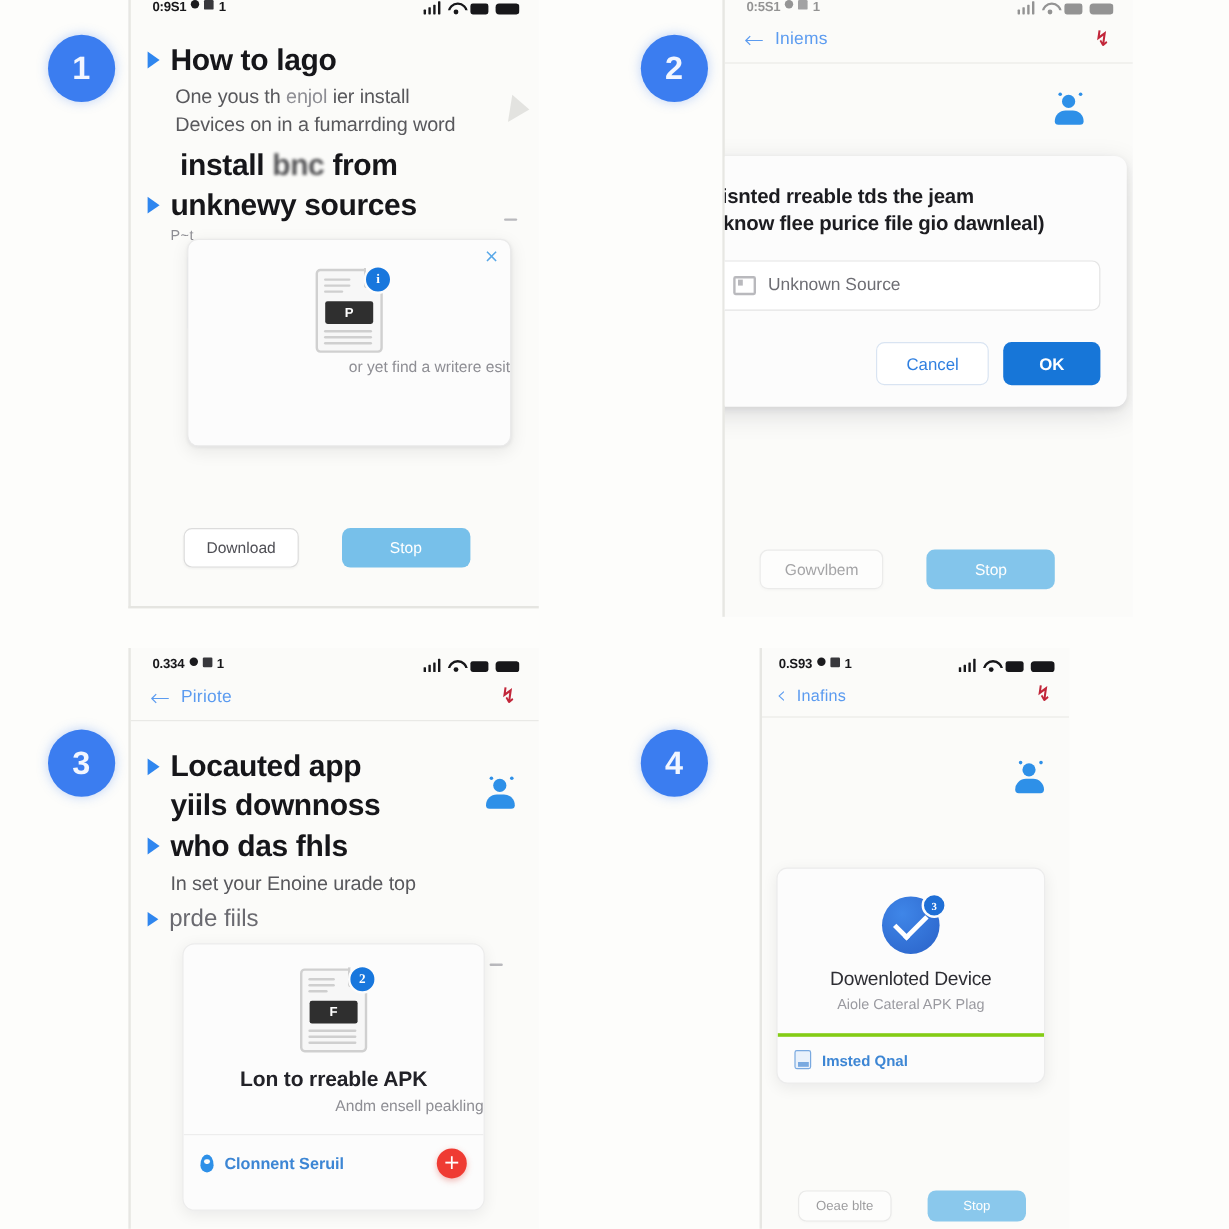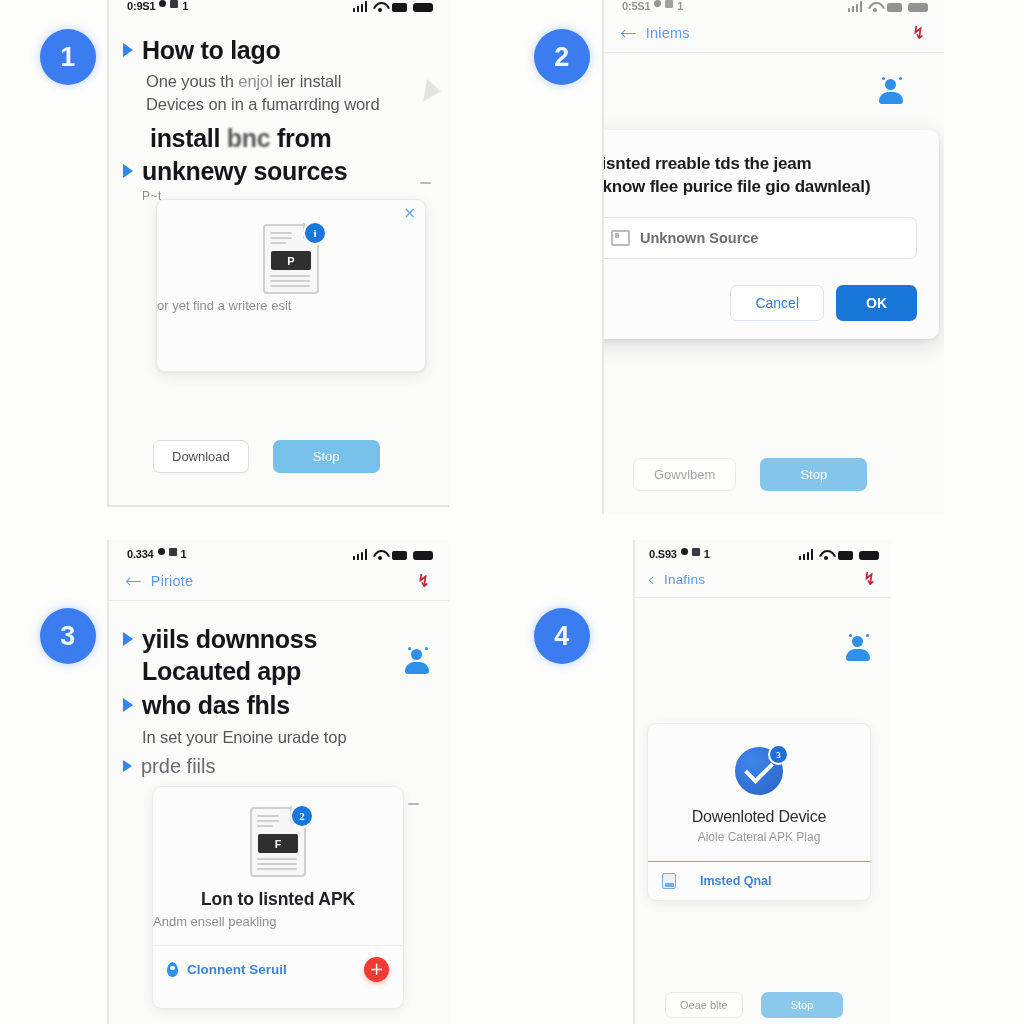--- a/index.html
+++ b/index.html
@@ -184,38 +184,39 @@
     background:#1877dd; color:#fff; font-size:11px; font-weight:bold;
     display:flex;align-items:center;justify-content:center;
     border:2px solid #fcfcfc;
     font-family:"Liberation Serif", serif;
   }
   .fc-title {
     font-size:17.5px; color:#3c3c42; text-align:center; margin-top:14px;
     letter-spacing:-0.1px;
   }
   .fc-sub {
-    font-size:13px; color:#8e8e94; text-align:left; margin-top:4px;
+    font-size:13px; color:#8e8e94; text-align:right; margin-top:4px;
     filter: blur(0.3px);
   }
 
   
   .btn-row {
     position:absolute; display:flex; align-items:center; gap:24px;
   }
   .btn-outline {
     border:1px solid #dcdcdc; border-radius:7px; background:#fff;
     color:#4f4f55; font-size:13px; padding:8px 18px; text-align:center;
     box-shadow:0 1px 2px rgba(0,0,0,0.04);
     filter: blur(0.15px);
   }
   .btn-blue {
     background:#77c0ea; border-radius:7px; color:#ffffff;
     font-size:13px; padding:9px 40px; 
     filter: blur(0.3px);
+    margin-left: 12px;
   }
 
   
   .modal {
     position:absolute;
     background:#fcfcfc; border-radius:10px;
     box-shadow: 0 6px 22px rgba(20,20,35,0.13), 0 2px 5px rgba(20,20,35,0.07);
     padding: 22px 22px 18px 22px;
   }
   .modal-title {
@@ -227,21 +228,21 @@
     height:40px; display:flex; align-items:center; gap:10px; padding:0 13px;
   }
   .field-ic {
     width:15px;height:12px; border:2px solid #b9b9bd; border-radius:2px;
     position:relative; flex:none;
   }
   .field-ic::after{
     content:""; position:absolute; left:2px; top:1.5px; width:4px;height:5px;
     background:#b9b9bd;
   }
-  .field-txt { font-size:14.5px; color:#6d6d73;font-weight:bold; }
+  .field-txt { font-size:14.5px; color:#6d6d73; }
   .modal-actions {
     margin-top:26px; display:flex; justify-content:flex-end; gap:12px;
   }
   .btn-cancel {
     border:1px solid #d9e4f2; border-radius:7px; background:#fff;
     color:#2f7fe0; font-size:14px; padding:9px 24px;
   }
   .btn-ok {
     background:#1776d8; border-radius:7px; color:#fff; font-weight:bold;
     font-size:14px; padding:10px 30px;
@@ -311,21 +312,21 @@
     display:flex;align-items:center;justify-content:center;border:2px solid #fcfcfc;
     font-family:"Liberation Serif", serif;
   }
   .succ-title {
     font-size:16px;color:#2d2d33;text-align:center;margin-top:13px;letter-spacing:-0.2px;
   }
   .succ-sub {
     font-size:12px;color:#9a9aa0;text-align:center;margin-top:4px; filter:blur(0.35px);
   }
   .succ-foot {
-    border-top:1px solid #84cc16; display:flex;align-items:center;gap:24px;
+    border-top:3px solid #84cc16; display:flex;align-items:flex-end;gap:9px;
     padding:11px 14px;
   }
   .page-ic {
     width:12px;height:14px;background:#e9f1fb;border:1.5px solid #79a9e0;
     border-radius:2px; flex:none; position:relative;
   }
   .page-ic::after{
     content:"";position:absolute;left:1.5px;bottom:1.5px;right:1.5px;height:4px;background:#79a9e0;
   }
   .succ-foot-label { font-size:12.5px;color:#3d86d4;font-weight:bold; filter:blur(0.3px); }
@@ -521,22 +522,22 @@
       <div class="spark" style="left:6px; top:0px;"></div>
       <div class="spark" style="right:4px; top:0px;"></div>
       <div class="head"></div>
       <div class="body"></div>
     </div>
 
     <div class="pbody" style="padding-top:22px;">
       <div class="bullet-row">
         <span class="tri"></span>
         <div>
+          <div class="hd-big">Locauted app</div>
           <div class="hd-big">yiils downnoss</div>
-          <div class="hd-big">Locauted app</div>
         </div>
       </div>
       <div class="bullet-row" style="margin-top:0px;">
         <span class="tri"></span>
         <span class="hd-big">who das fhls</span>
       </div>
       <div class="sub-line" style="margin-left:19px; margin-top:5px;">In set your Enoine urade top</div>
       <div class="bullet-row" style="margin-top:6px;">
         <span class="tri sm"></span>
         <span class="sub-sm">prde fiils</span>
@@ -552,21 +553,21 @@
           <div class="fold"></div>
           <div class="ln" style="top:8px;width:22px;"></div>
           <div class="ln" style="top:13px;width:22px;"></div>
           <div class="ln" style="top:18px;width:16px;"></div>
           <div class="blk">F</div>
           <div class="ln" style="top:51px;width:40px;"></div>
           <div class="ln" style="top:56px;width:40px;"></div>
           <div class="ln" style="top:61px;width:40px;"></div>
           <div class="doc-badge">2</div>
         </div>
-        <div class="fc-title" style="font-weight:bold;color:#222228;margin-top:12px;">Lon to lisnted APK</div>
+        <div class="fc-title" style="font-weight:bold;color:#222228;margin-top:12px;">Lon to rreable APK</div>
         <div class="fc-sub">Andm ensell peakling</div>
       </div>
       <div class="apk-foot">
         <div class="apk-foot-left">
           <span class="pin-ic"></span>
           <span class="apk-foot-label">Clonnent Seruil</span>
         </div>
         <div class="fab">+</div>
       </div>
     </div>

